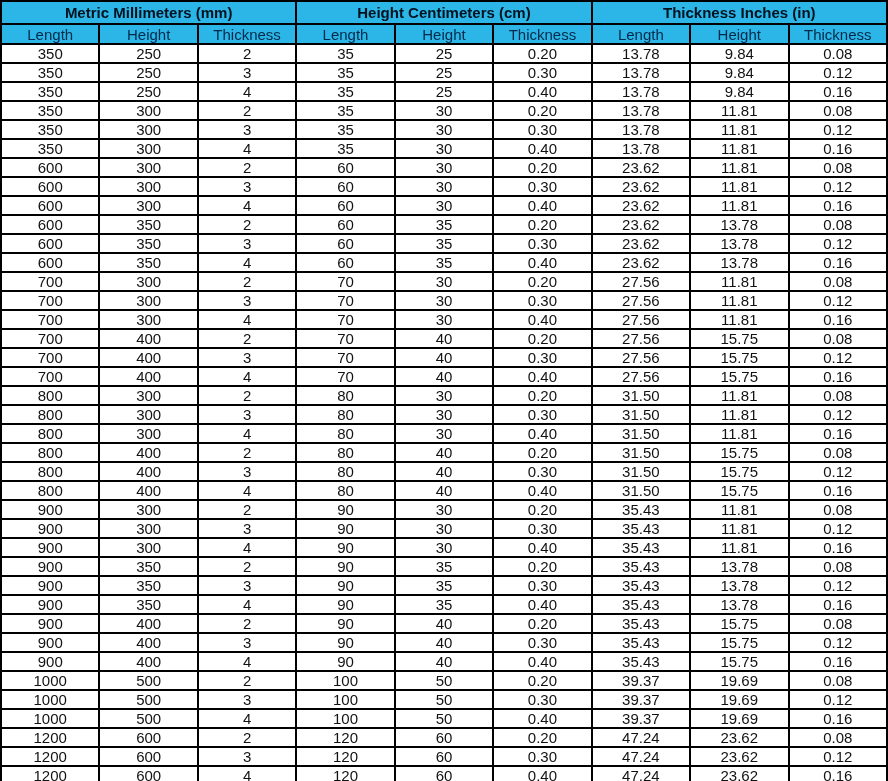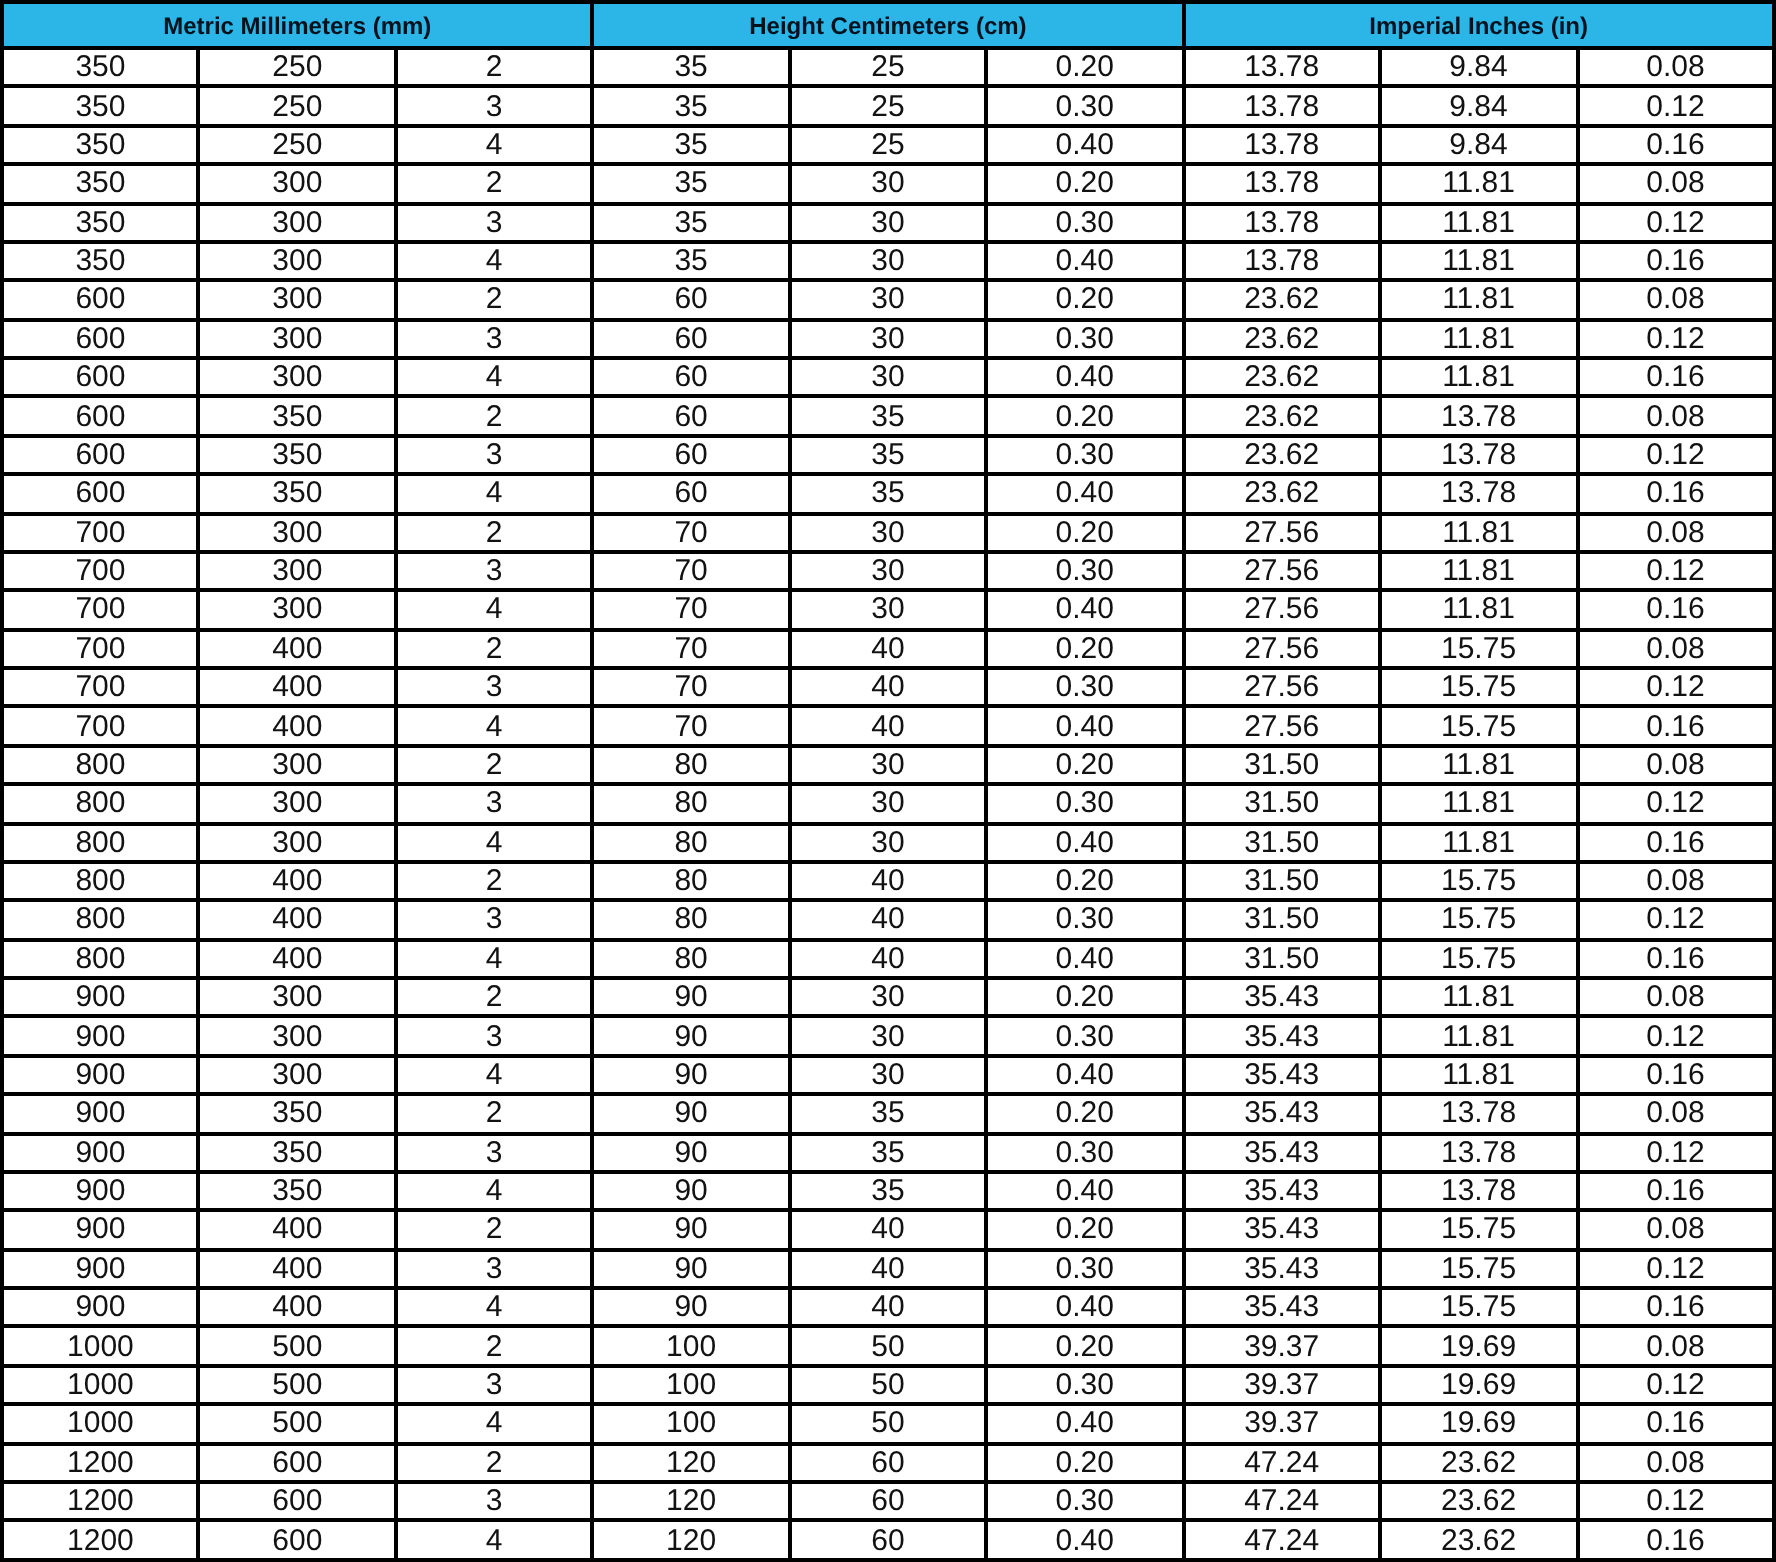--- a/index.html
+++ b/index.html
@@ -24,21 +24,21 @@
     text-align:center;
     vertical-align:middle;
     padding:0;
     overflow:hidden;
     white-space:nowrap;
   }
   th.group-head{
     background:var(--header-bg);
     color:var(--group-text);
     font-weight:bold;
-    font-size:12px;
+    font-size:15px;
     height:21px;
   }
   th.subhead{
     background:var(--header-bg);
     color:var(--sub-text);
     font-weight:normal;
     font-size:15px;
     height:18px;
   }
   td{
@@ -59,22 +59,33 @@
       <col style="width:11.111%">
       <col style="width:11.111%">
     <col style="width:11.111%">
       <col style="width:11.111%">
       <col style="width:11.112%">
   </colgroup>
   <thead>
     <tr>
       <th colspan="3" class="group-head">Metric Millimeters (mm)</th>
       <th colspan="3" class="group-head">Height Centimeters (cm)</th>
-      <th colspan="3" class="group-head">Imperial Inches (in)</th>
+      <th colspan="3" class="group-head">Thickness Inches (in)</th>
     </tr>
+    <tr id="subheader-row">
+        <th class="subhead">Length</th>
+        <th class="subhead">Height</th>
+        <th class="subhead">Thickness</th>
+        <th class="subhead">Length</th>
+        <th class="subhead">Height</th>
+        <th class="subhead">Thickness</th>
+        <th class="subhead">Length</th>
+        <th class="subhead">Height</th>
+        <th class="subhead">Thickness</th>
+      </tr>
   </thead>
   <tbody id="table-body">
       <tr>
         <td>350</td>
         <td>250</td>
         <td>2</td>
         <td>35</td>
         <td>25</td>
         <td>0.20</td>
         <td>13.78</td>

